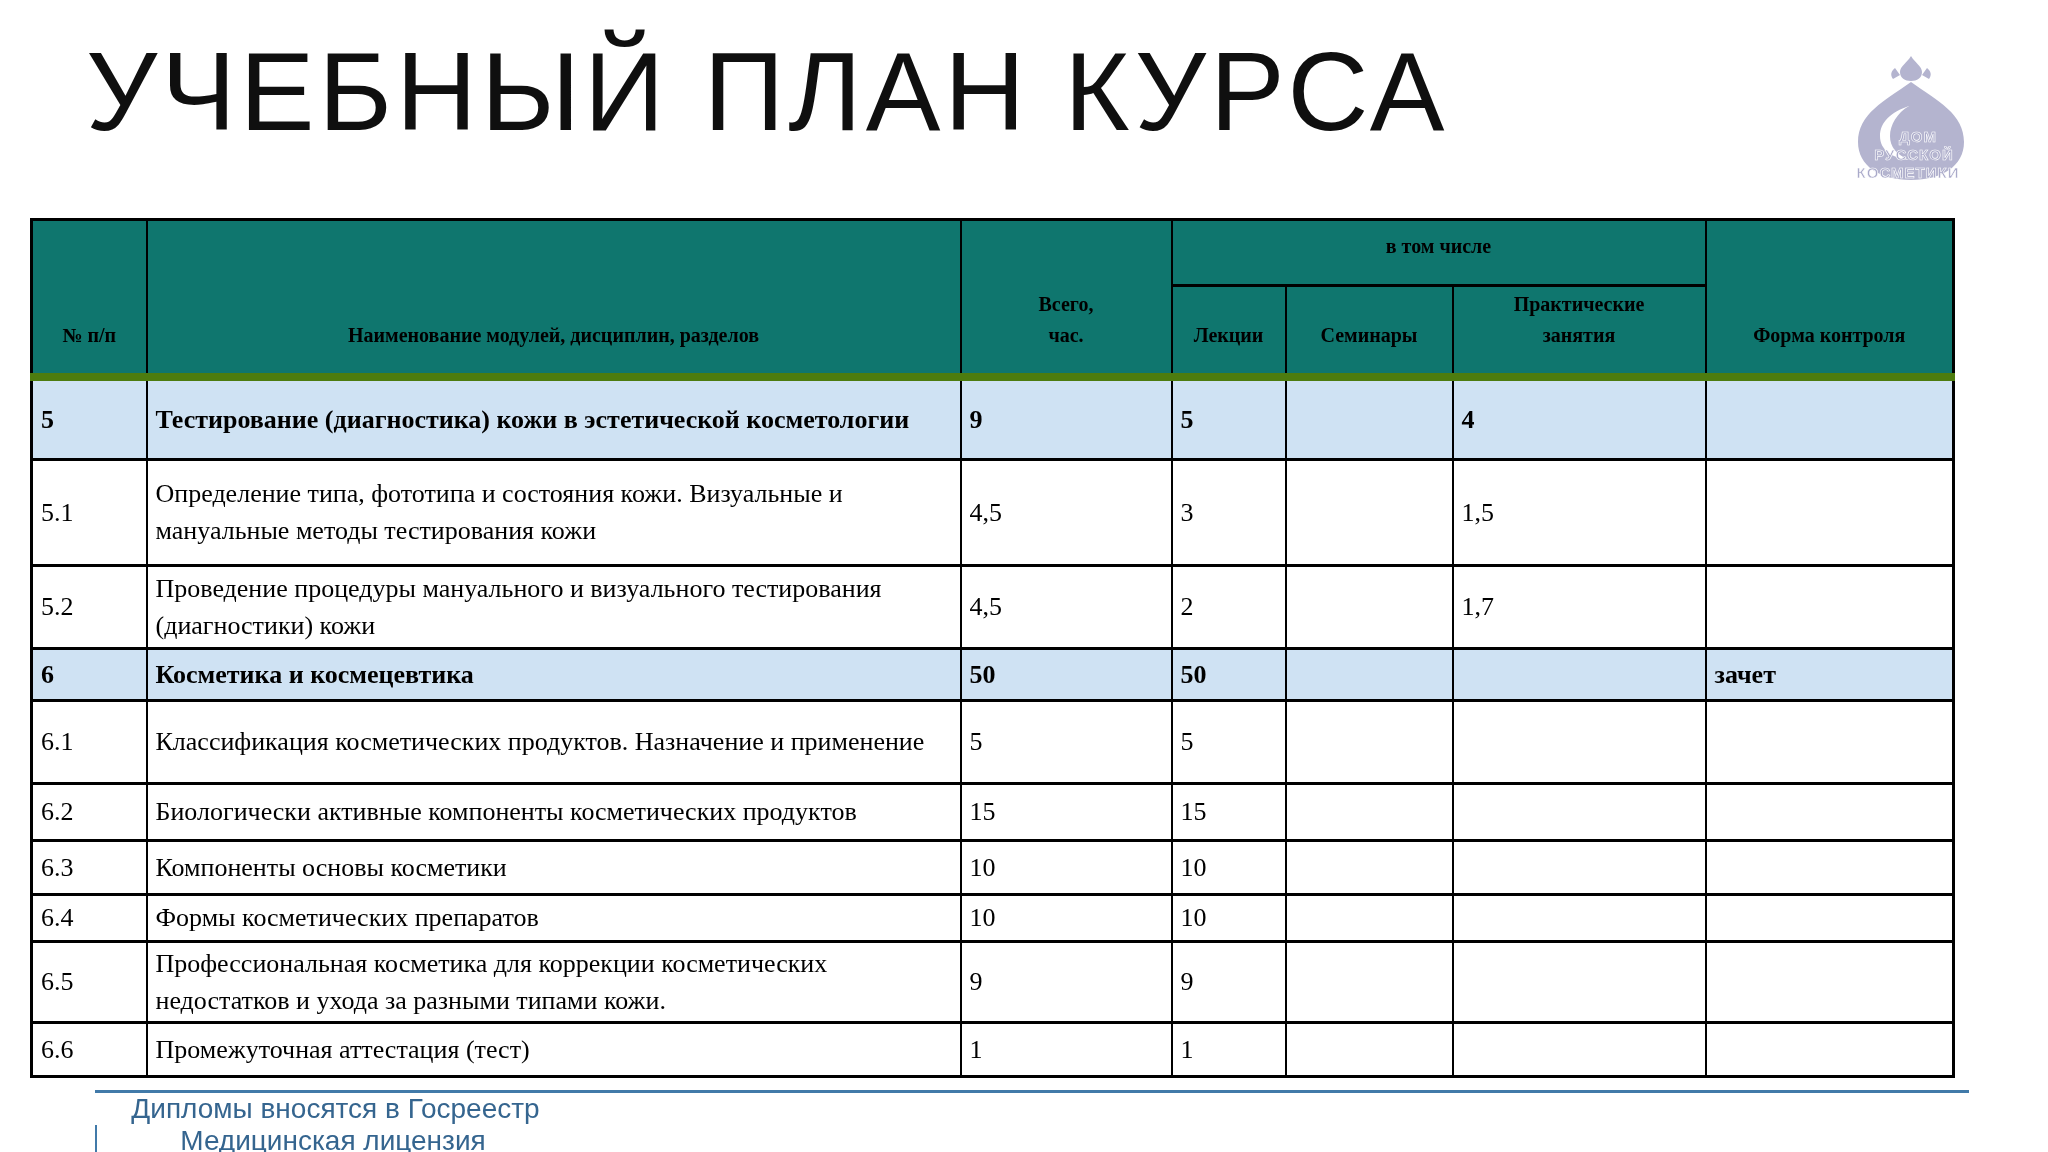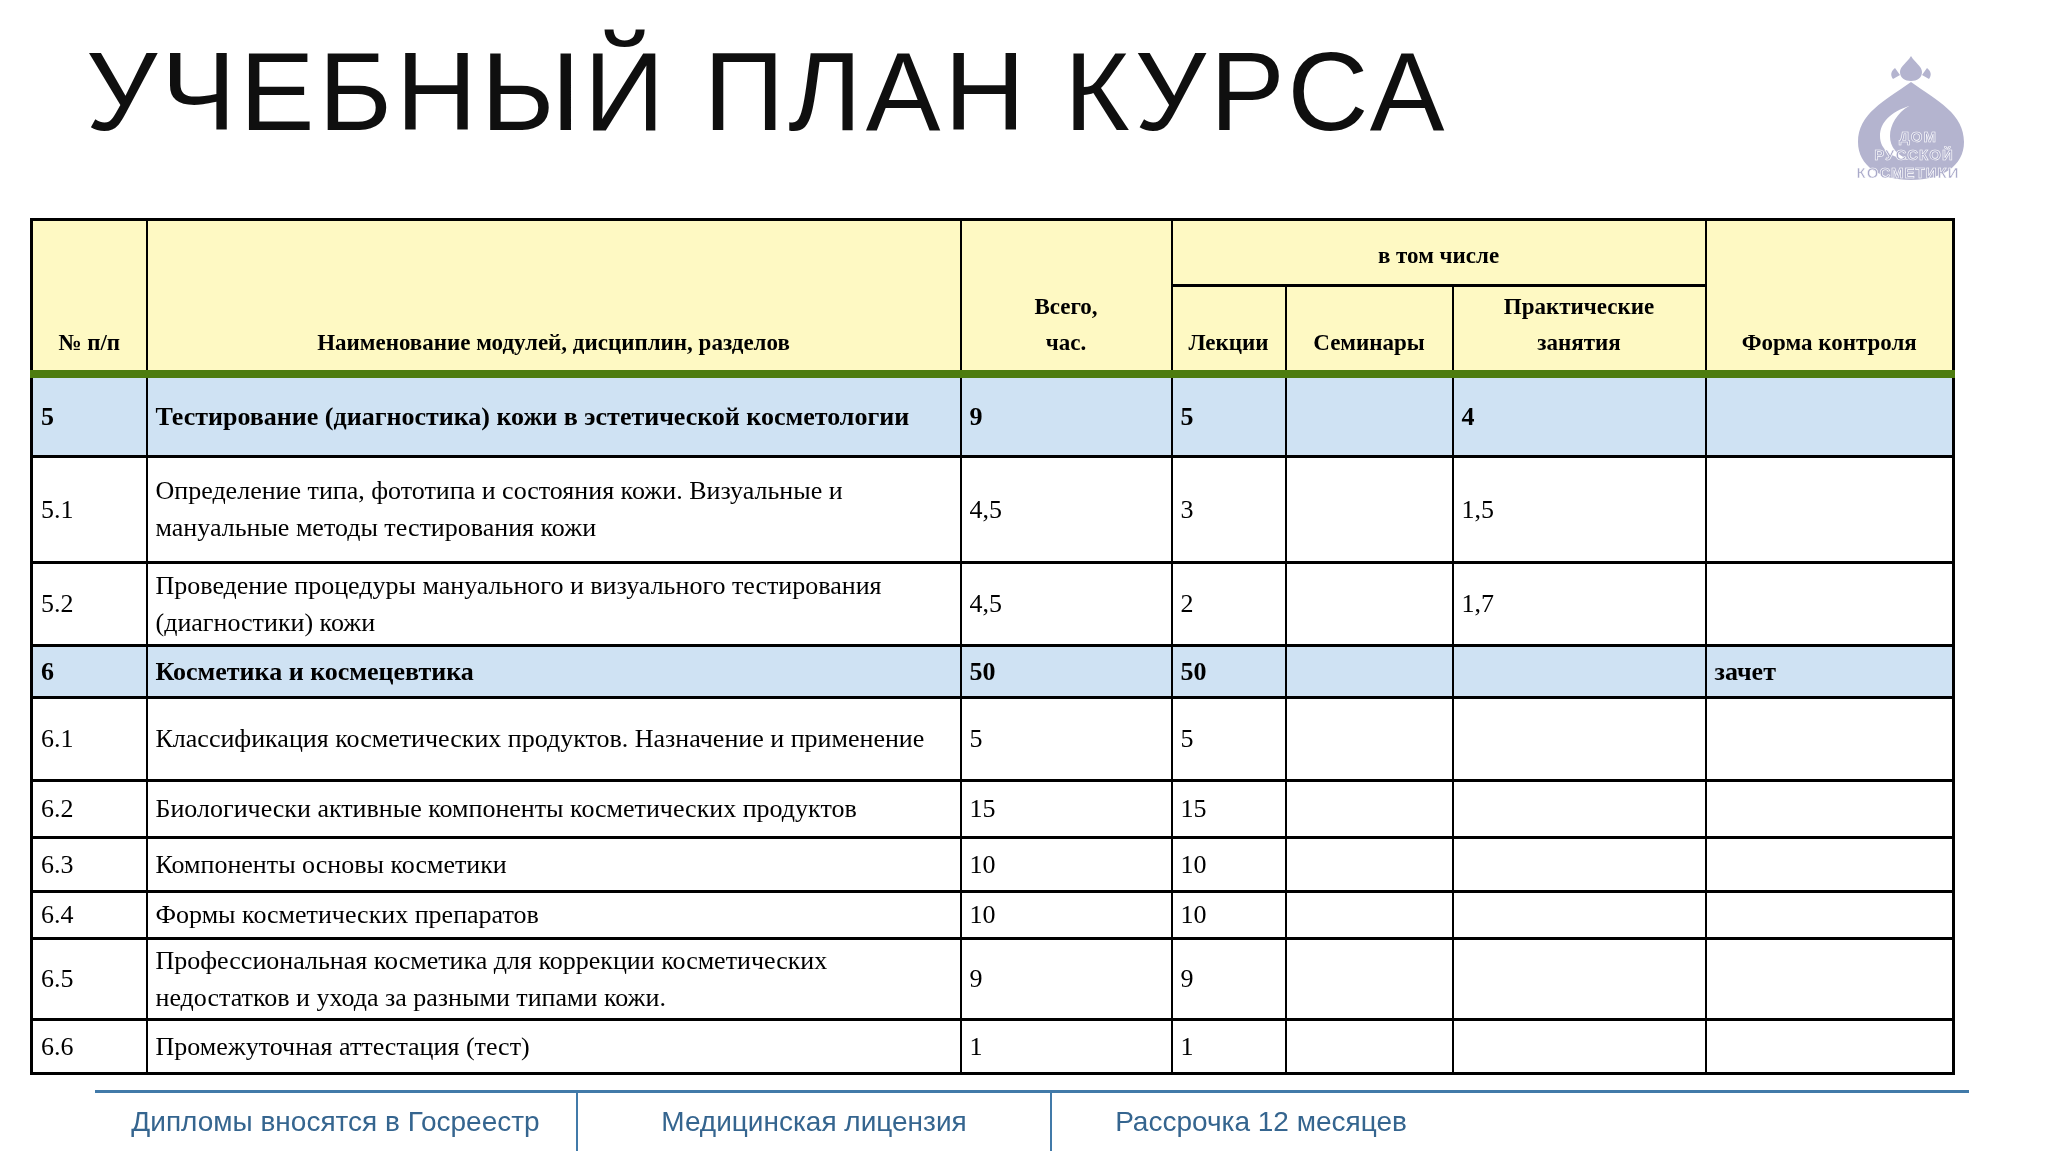--- a/index.html
+++ b/index.html
@@ -31,38 +31,38 @@
   }
   table.plan td, table.plan th{
     border-left:2px solid #000;border-right:2px solid #000;
     border-top:3px solid #000;border-bottom:3px solid #000;
     padding:2px 8px;
     overflow:hidden;
   }
   table.plan{border:3px solid #000;}
   table.plan th{
     font-weight:bold;text-align:center;vertical-align:bottom;
-    padding-bottom:10px;line-height:1.55;font-size:23px;
-    background:#fef9c3;
+    padding-bottom:22px;line-height:1.55;font-size:20px;
+    background:#0f766e;
   }
   th.mid{vertical-align:middle;padding-bottom:4px;}
   th.preline{white-space:pre-line;}
   table.plan th.hdr-bottom{border-bottom:8px solid #4d7c0f;}
   table.plan td{
     vertical-align:middle;text-align:left;line-height:37px;
   }
   td.namecol{padding-left:12px;padding-right:16px;}
   tr.section td{background:#cfe2f3;font-weight:bold;}
   
   #footer{
     position:absolute;left:95px;top:1090px;width:1874px;height:58px;
     border-top:3px solid #417aa9;
     display:flex;
     font-family:"Liberation Sans", sans-serif;
-    color:#35658f;font-size:28px;font-weight:500;
+    color:#35658f;font-size:28px;font-weight:500;flex-direction:column;
   }
   .footer-item{
     display:flex;align-items:center;justify-content:center;
     height:100%;
   }
   .footer-item + .footer-item{border-left:2px solid #417aa9;}
   .fi-0{width:481px;}.fi-1{width:503px;}.fi-2{width:472px;}.fi-3{width:418px;}
 </style>
 </head>
 <body>

